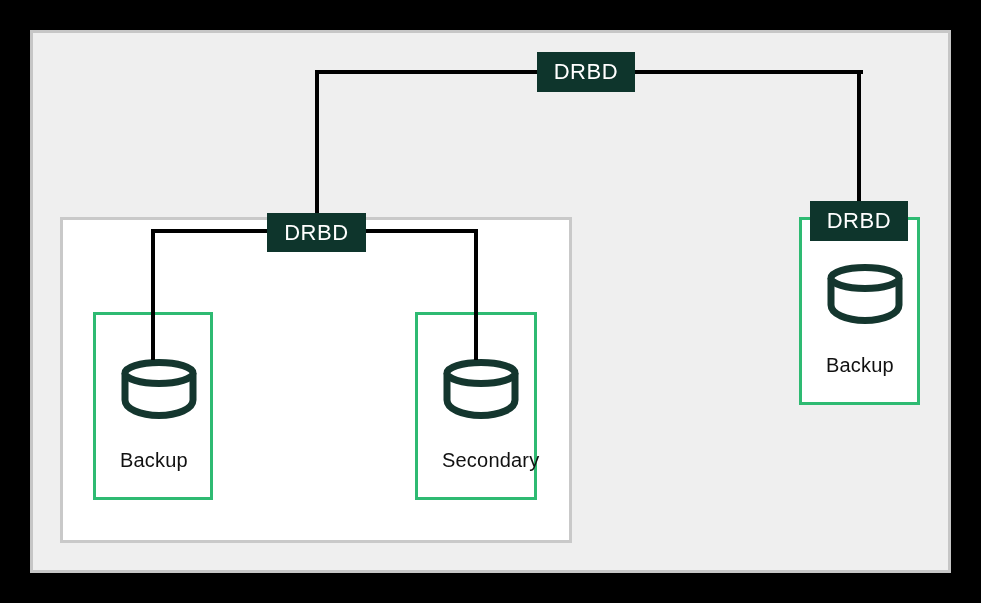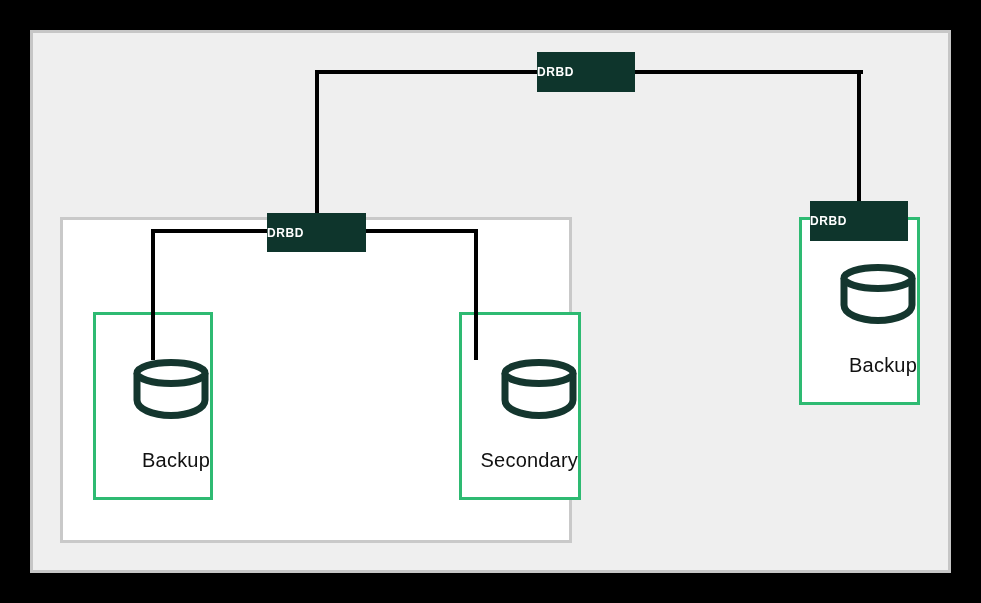--- a/index.html
+++ b/index.html
@@ -29,43 +29,43 @@
     z-index:0;
   }
   .cluster{
     position:absolute;left:60px;top:217px;width:512px;height:326px;
     background:var(--cluster-bg);border:3px solid var(--cluster-border);
     z-index:1;
   }
   .node{
     position:absolute;background:var(--node-bg);
     border:3px solid var(--node-border);
-    display:flex;flex-direction:column;align-items:flex-end;
-    padding-top:44px;z-index:2;
+    display:flex;flex-direction:column;align-items:flex-start;
+    padding-top:44px;z-index:2;padding-left:24px;
   }
   .node-primary{left:93px;top:312px;width:120px;height:188px;}
-  .node-secondary{left:415px;top:312px;width:122px;height:188px;margin-left:44px;}
+  .node-secondary{left:415px;top:312px;width:122px;height:188px;}
   .node-backup{left:799px;top:217px;width:121px;height:188px;}
   .db-icon{color:var(--icon-stroke);line-height:0;display:block;}
   .node-label{
     margin-top:26px;font-size:20px;font-weight:500;
     color:var(--node-text);letter-spacing:0.2px;white-space:nowrap;
   }
   .connector{position:absolute;background:var(--connector);z-index:3;}
   .conn-top-h{left:315px;top:70px;width:548px;height:4px;}
   .conn-top-left-v{left:315px;top:70px;width:4px;height:147px;}
   .conn-top-right-v{left:857px;top:70px;width:4px;height:133px;}
   .conn-cluster-left-h{left:151px;top:229px;width:118px;height:4px;}
   .conn-cluster-left-v{left:151px;top:229px;width:4px;height:131px;}
   .conn-cluster-right-h{left:364px;top:229px;width:112px;height:4px;}
   .conn-cluster-right-v{left:474px;top:229px;width:4px;height:131px;}
   .drbd-box{
     position:absolute;background:var(--drbd-box-bg);color:var(--drbd-text);
-    display:flex;align-items:center;justify-content:flex-start;
-    font-size:12px;font-weight:700;letter-spacing:0.6px;z-index:4;
+    display:flex;align-items:center;justify-content:center;
+    font-size:22px;font-weight:400;letter-spacing:0.6px;z-index:4;
   }
   .drbd-top{left:537px;top:52px;width:98px;height:40px;}
   .drbd-cluster{left:267px;top:213px;width:99px;height:39px;}
   .drbd-backup{left:810px;top:201px;width:98px;height:40px;}
 </style>
 </head>
 <body>
 
 <div class="canvas">
 

